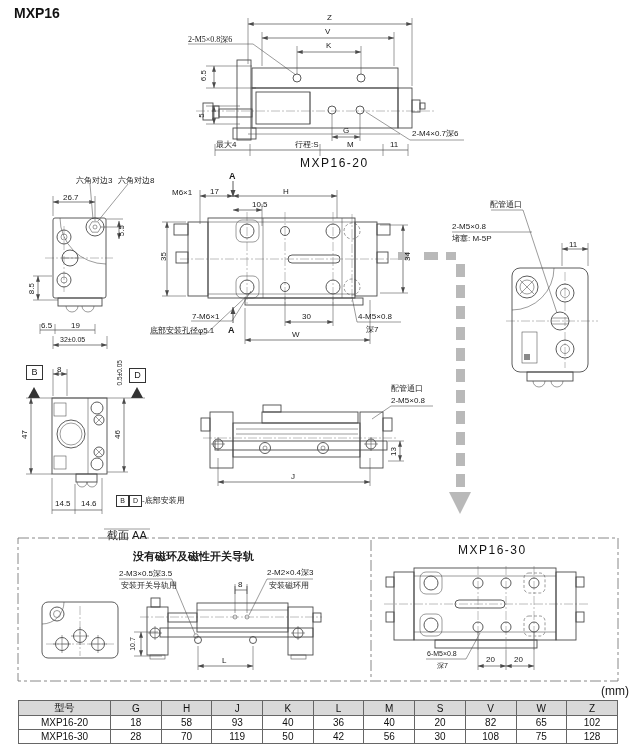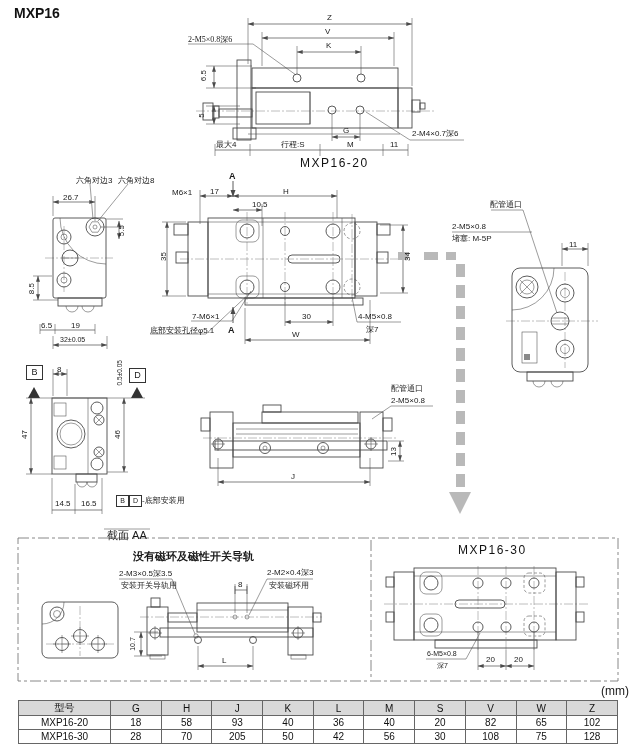--- a/index.html
+++ b/index.html
@@ -307,21 +307,21 @@
 
 <span class="ttl">MXP16</span>
 
 <span class="lb" style="left:188px;top:35px;font-family:Liberation Serif, serif;">2-M5×0.8深6</span>
 <span class="lb" style="left:327px;top:13px;">Z</span>
 <span class="lb" style="left:325px;top:27px;">V</span>
 <span class="lb" style="left:326px;top:41px;">K</span>
 <span class="lb v" style="left:187px;top:71px;">6.5</span>
 <span class="lb v" style="left:185px;top:111px;">5</span>
 <span class="lb" style="left:216px;top:140px;">最大4</span>
-<span class="lb" style="left:281px;top:140px;">行程:S</span>
+<span class="lb" style="left:295px;top:140px;">行程:S</span>
 <span class="lb" style="left:347px;top:140px;">M</span>
 <span class="lb" style="left:390px;top:140px;">11</span>
 <span class="lb" style="left:343px;top:126px;">G</span>
 <span class="lb" style="left:412px;top:129px;">2-M4×0.7深6</span>
 <span class="lb cap" style="left:300px;top:157px;">MXP16-20</span>
 
 <span class="lb" style="left:76px;top:176px;">六角对边3</span>
 <span class="lb" style="left:118px;top:176px;">六角对边8</span>
 <span class="lb" style="left:63px;top:193px;">26.7</span>
 <span class="lb v" style="left:105px;top:226px;">5.5</span>
@@ -350,21 +350,21 @@
 <span class="lb" style="left:452px;top:234px;">堵塞: M-5P</span>
 <span class="lb" style="left:569px;top:240px;">11</span>
 
 <span class="bx" style="left:26px;top:365px;width:15px;height:13px;font-size:9px;line-height:13px;">B</span>
 <span class="bx" style="left:129px;top:368px;width:15px;height:13px;font-size:9px;line-height:13px;">D</span>
 <span class="lb" style="left:57px;top:365px;">8</span>
 <span class="lb v" style="left:100px;top:369px;font-size:6.5px;width:40px;">0.5±0.05</span>
 <span class="lb v" style="left:8px;top:430px;">47</span>
 <span class="lb v" style="left:101px;top:430px;">46</span>
 <span class="lb" style="left:55px;top:499px;">14.5</span>
-<span class="lb" style="left:81px;top:499px;">16.5</span>
+<span class="lb" style="left:81px;top:499px;">14.6</span>
 <span class="bx" style="left:116px;top:495px;width:11px;height:10px;font-size:7px;line-height:10px;">B</span>
 <span class="bx" style="left:129px;top:495px;width:11px;height:10px;font-size:7px;line-height:10px;">D</span>
 <span class="lb" style="left:142px;top:496px;">-底部安装用</span>
 <span class="lb" style="left:107px;top:529px;font-size:11px;text-align:center;">截面 AA</span>
 
 <span class="lb" style="left:391px;top:384px;">配管通口</span>
 <span class="lb" style="left:391px;top:396px;">2-M5×0.8</span>
 <span class="lb v" style="left:377px;top:447px;">13</span>
 <span class="lb" style="left:291px;top:472px;">J</span>
 
@@ -425,21 +425,21 @@
       <td>40</td>
       <td>20</td>
       <td>82</td>
       <td>65</td>
       <td>102</td>
     </tr>
     <tr>
       <td>MXP16-30</td>
       <td>28</td>
       <td>70</td>
-      <td>205</td>
+      <td>119</td>
       <td>50</td>
       <td>42</td>
       <td>56</td>
       <td>30</td>
       <td>108</td>
       <td>75</td>
       <td>128</td>
     </tr>
   </tbody>
 </table>

